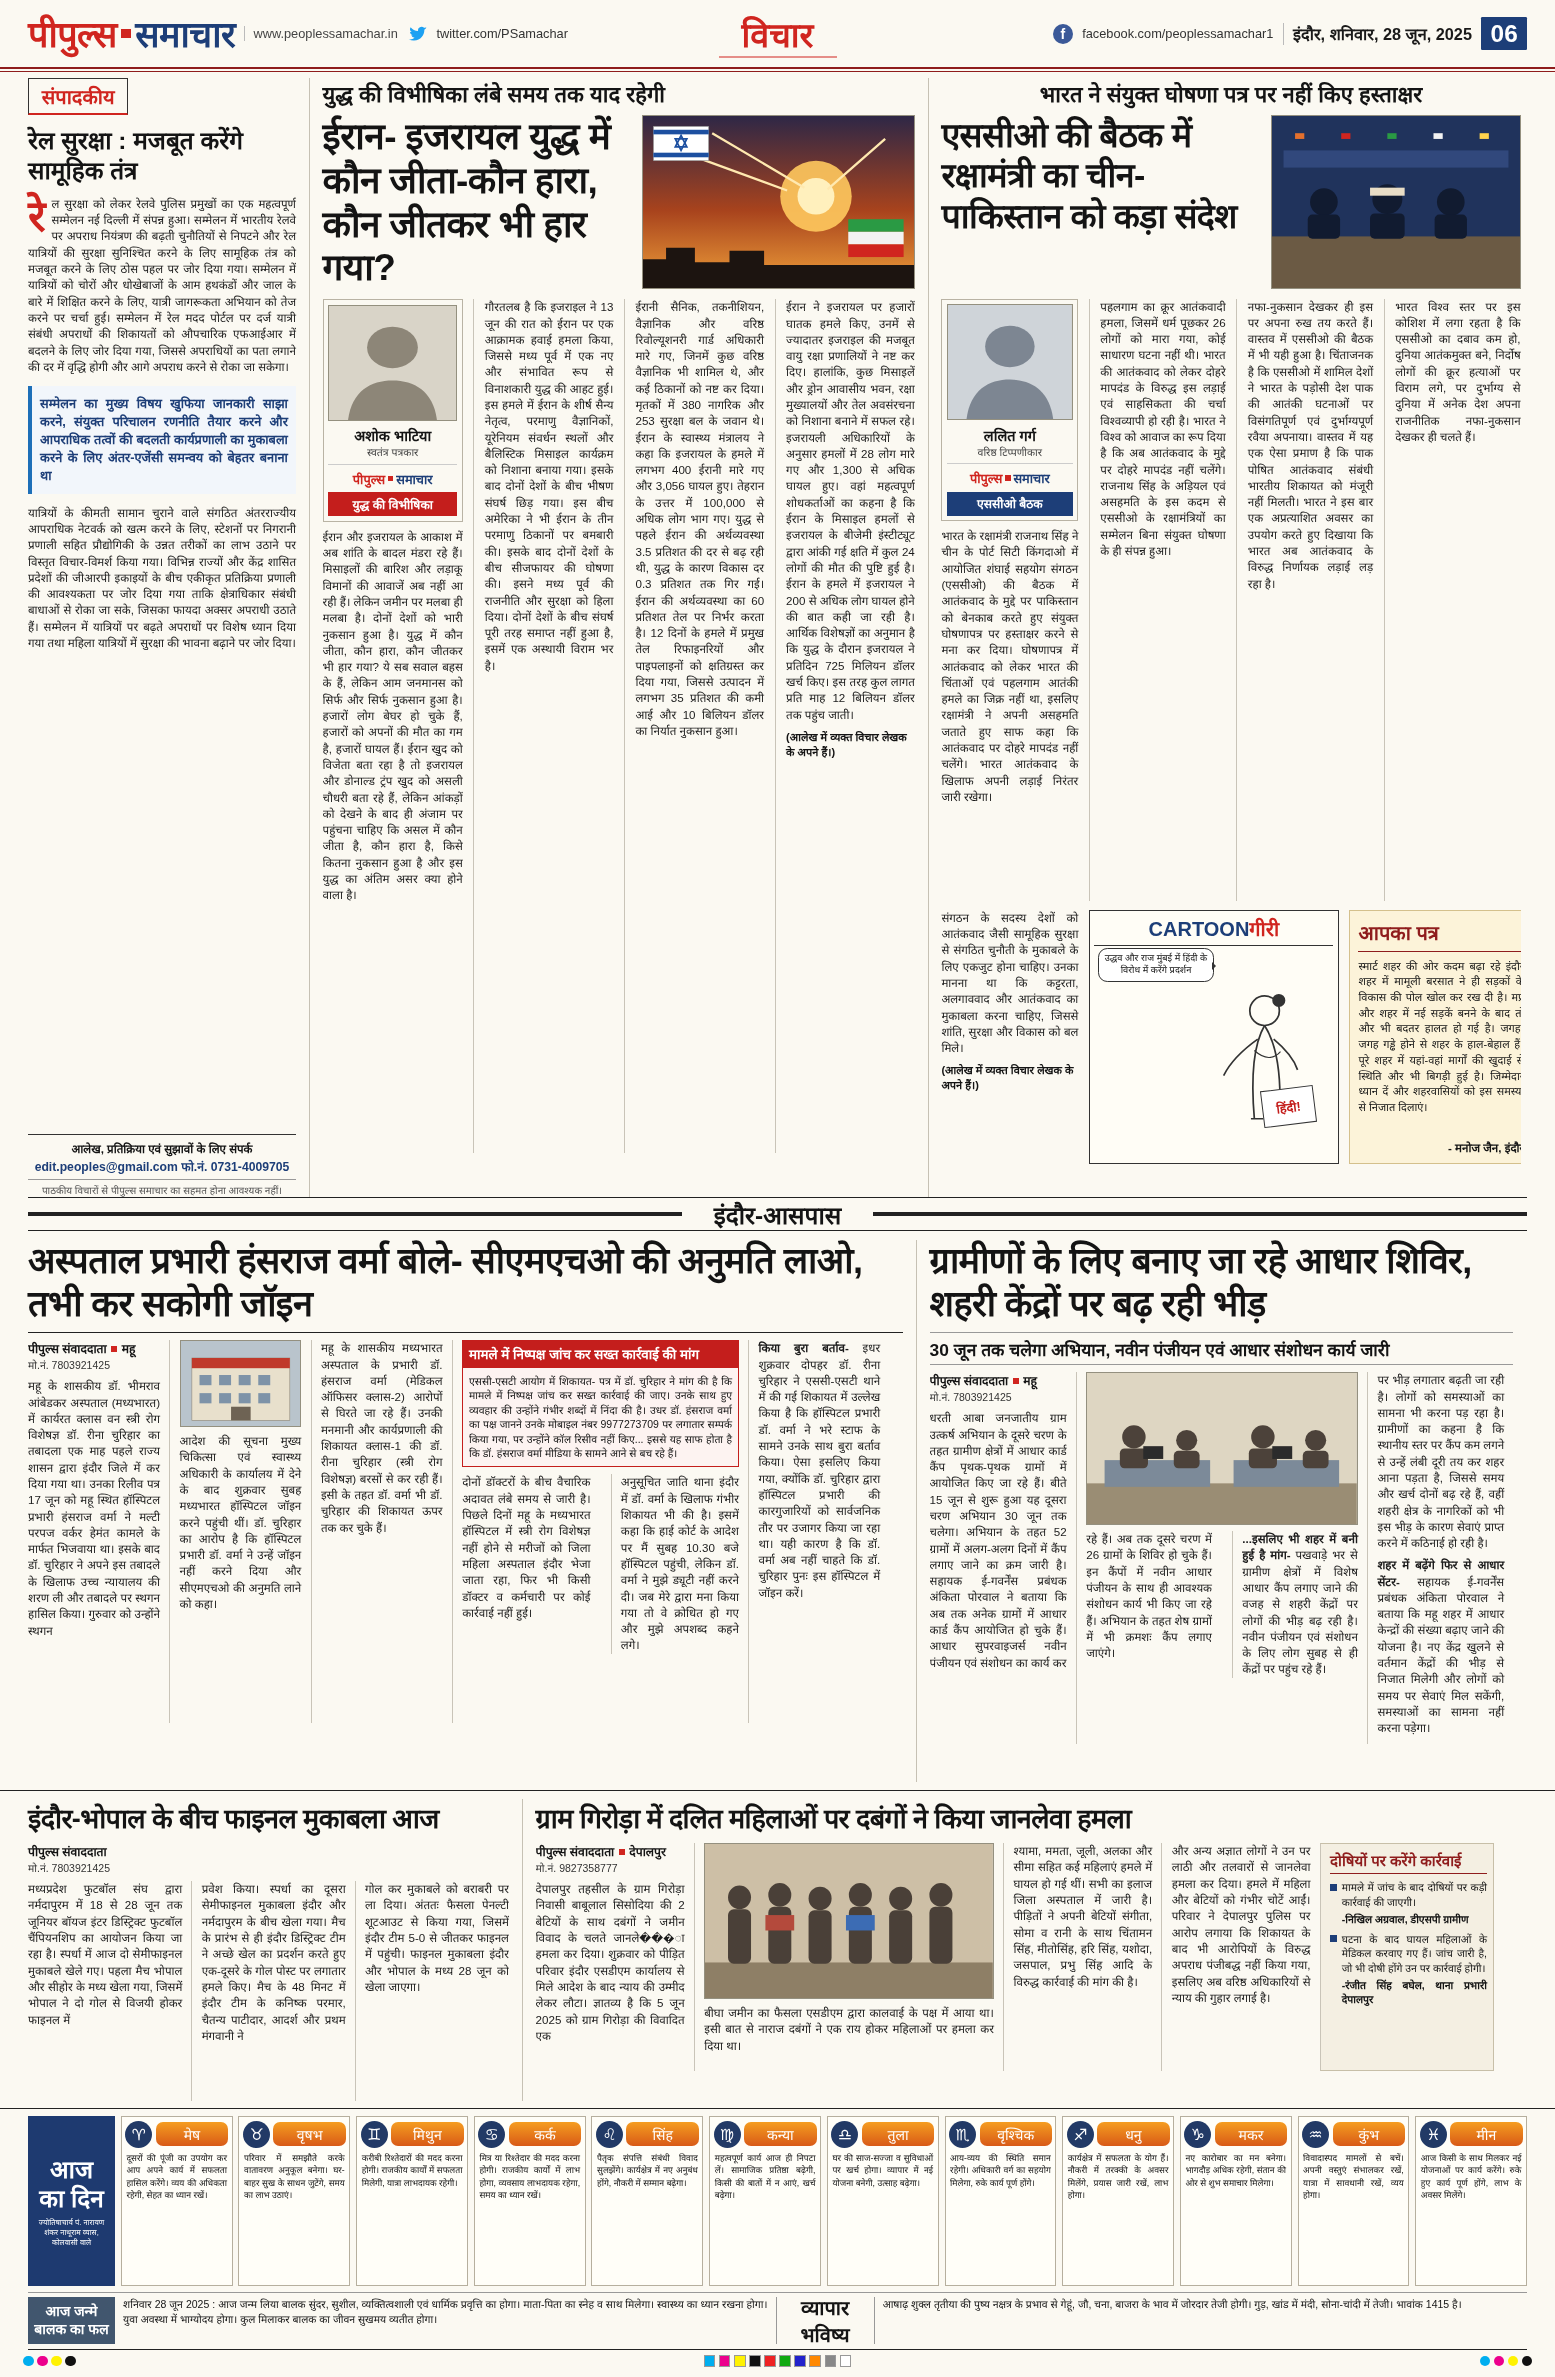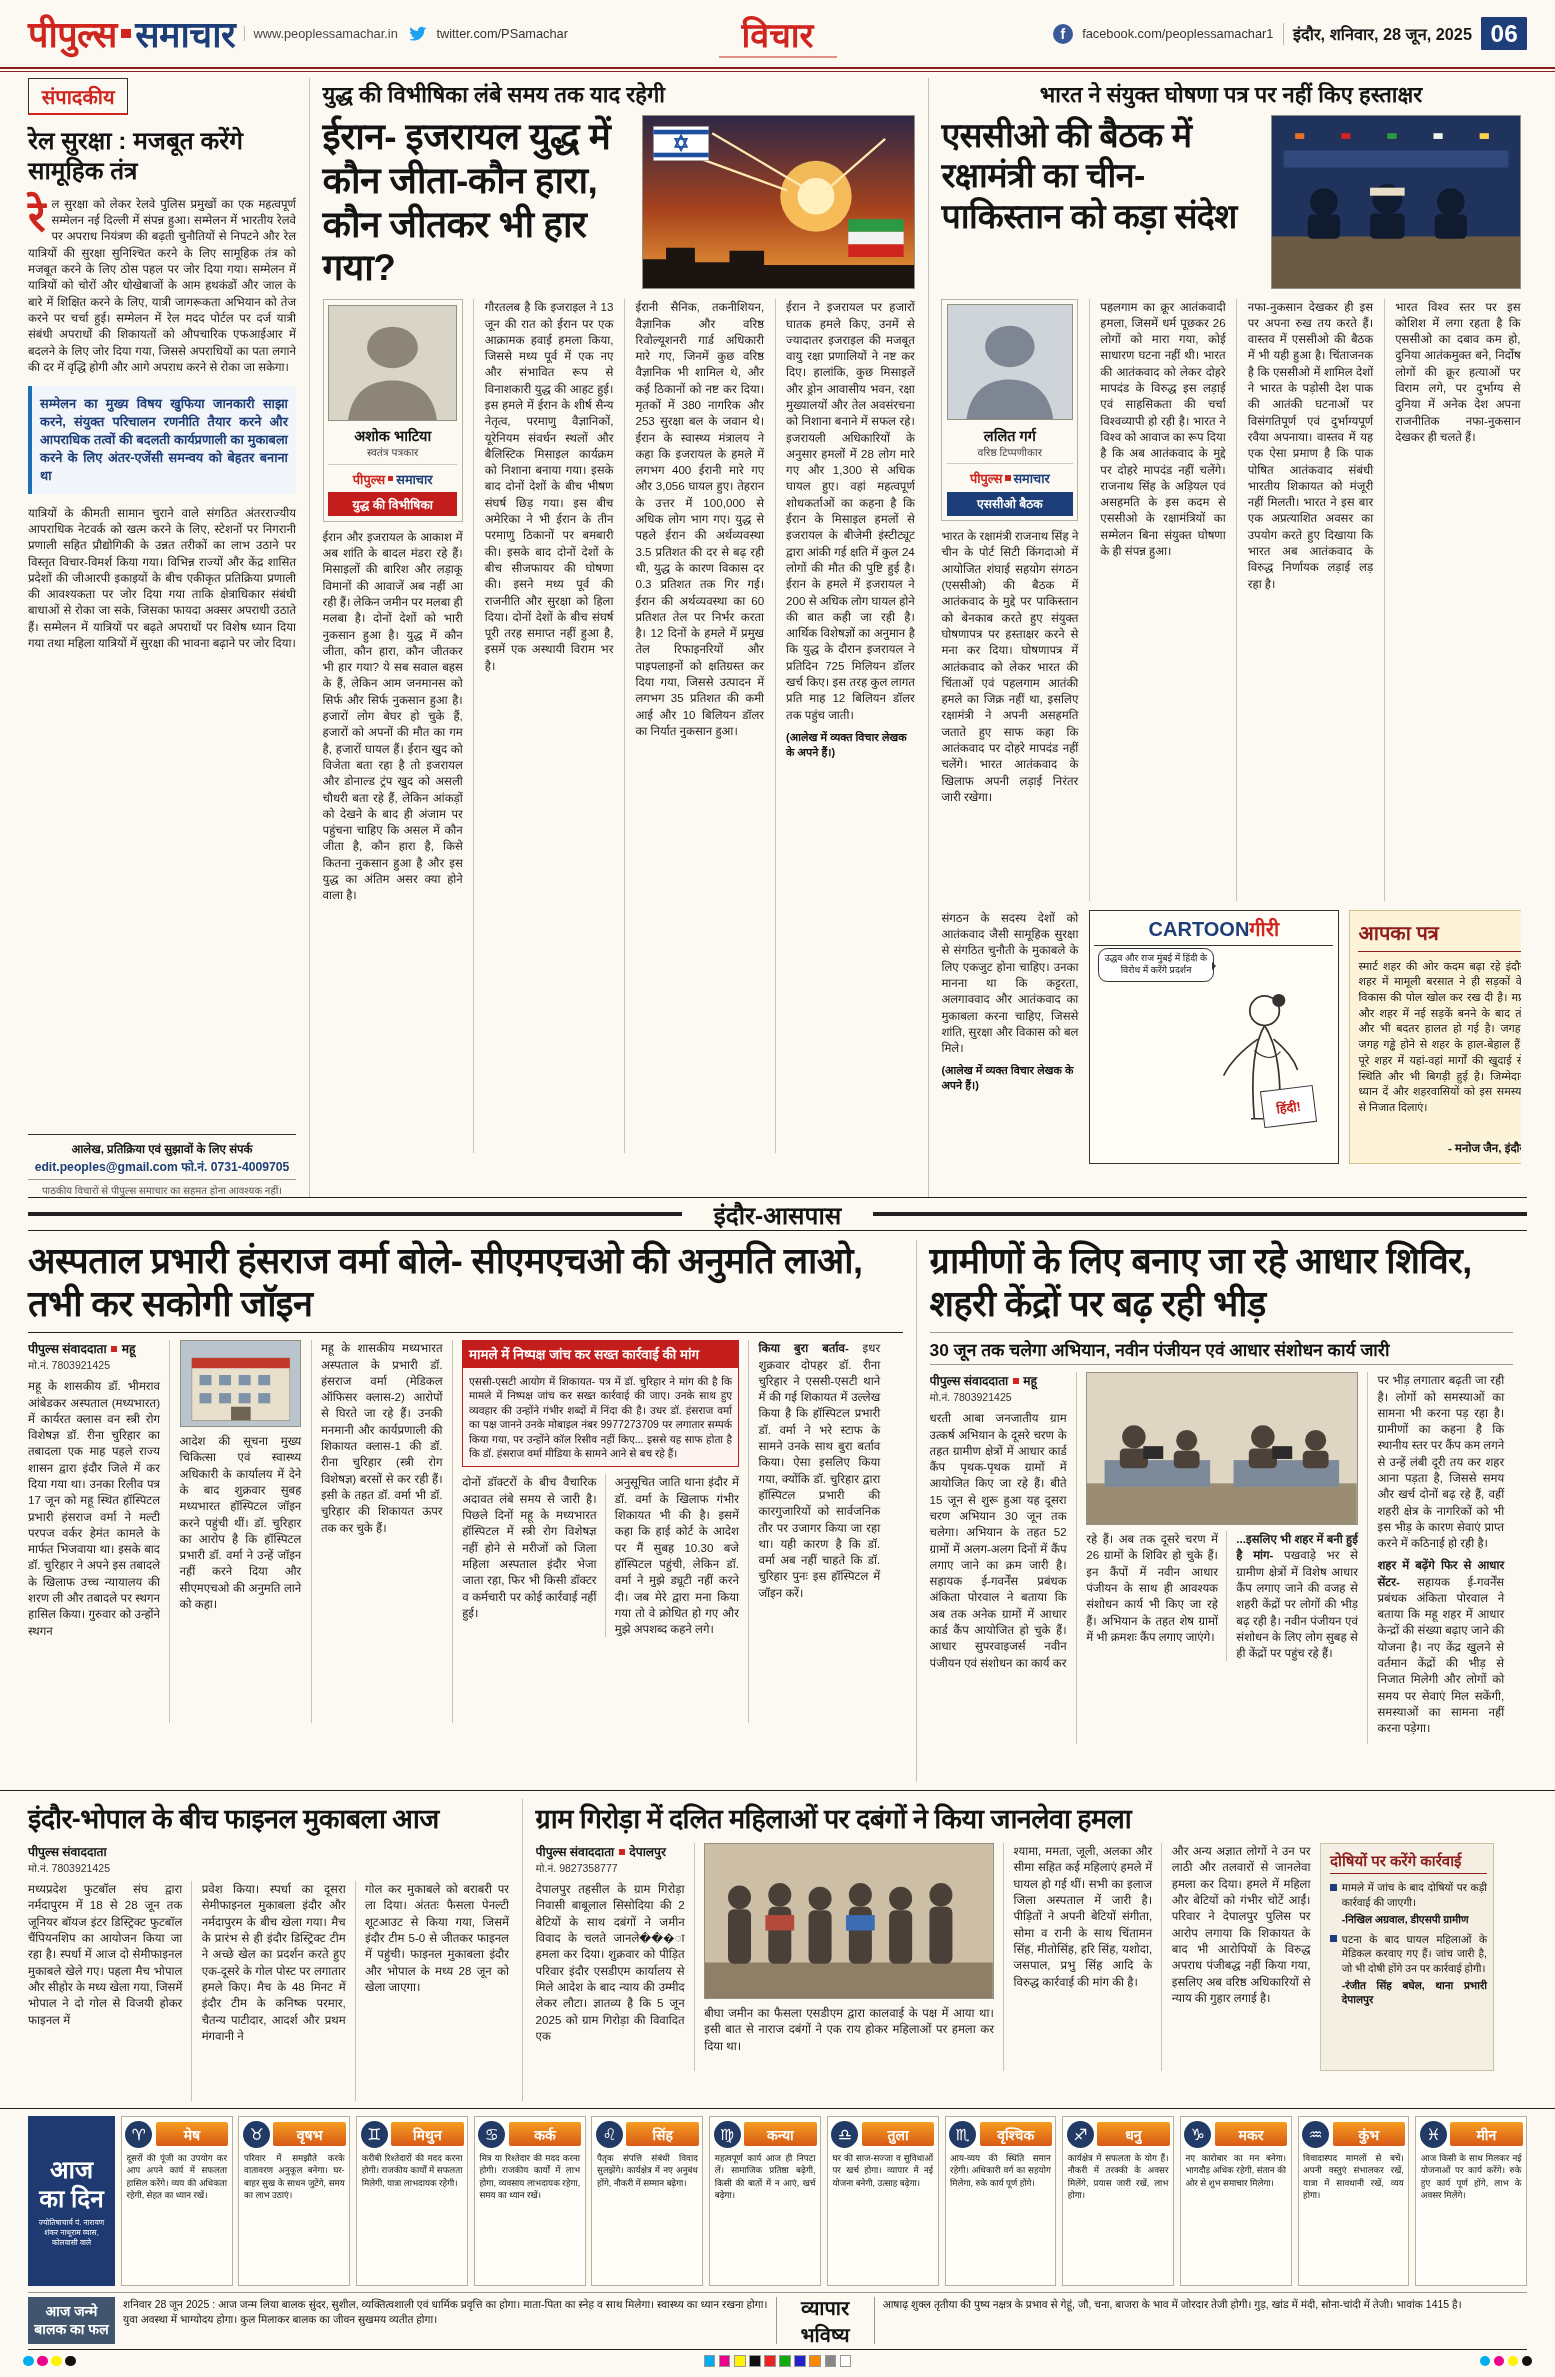--- a/index.html
+++ b/index.html
@@ -103,21 +103,21 @@
   .subhead{font-size:17.4px;font-weight:bold;border-top:0.6px solid #999;border-bottom:0.6px solid #999;
            padding:3.5px 0;margin-bottom:7px}
   .byline{font-size:12.2px;font-weight:bold;display:flex;align-items:center;gap:4.6px}
   .byline .q{width:5.8px;height:5.8px;background:#d0251f;flex:none}
   .phone{font-size:10.5px;color:#333;margin:1.2px 0 5.8px 0}
   .hosp-row{display:grid;grid-template-columns:132px 132px 132px 287px 132px;column-gap:9.3px;height:383px;overflow:hidden}
   .hosp-row>div+div{border-left:0.6px solid #c9c4b8;padding-left:9.3px}
   .redbox{border:1.2px solid #c41e1c;margin-bottom:7px}
   .redbox .rb-t{background:#c41e1c;color:#fff;font-weight:bold;font-size:13.4px;padding:4.6px 5.8px;line-height:1.3}
   .redbox .rb-b{font-size:10.5px;line-height:14.5px;padding:5.8px;text-align:justify;background:#fdf3f1}
-  .twin{display:grid;grid-template-columns:1fr 1fr;column-gap:8px}
+  .twin{display:grid;grid-template-columns:1fr 1fr;column-gap:20px}
   .twin>div+div{border-left:0.6px solid #c9c4b8;padding-left:9.3px}
   .lead{font-weight:bold}
   .aad-row{display:grid;grid-template-columns:137px 282px 137px;column-gap:9.3px;height:372px;overflow:hidden}
   .aad-row>div+div{border-left:0.6px solid #c9c4b8;padding-left:9.3px}
 
   
   .lower{display:grid;grid-template-columns:481px 991px;column-gap:12.8px;height:311px;
          padding:8.1px 28px 0 28px;overflow:hidden;border-top:1.2px solid #222;margin-top:8.1px}
   .lower>section+section{border-left:0.6px solid #c6c1b4;padding-left:12.8px}
   .h-low{font-size:27px;font-weight:bold;letter-spacing:-0.6px;margin-bottom:7px}
@@ -133,22 +133,22 @@
 
   
   .astro{display:flex;gap:5.8px;padding:7px 28px 0 28px;height:178px;border-top:1.2px solid #222;margin-top:7px}
   .astro-title{width:87px;background:#1e3a70;color:#fff;font-weight:bold;font-size:24.4px;line-height:1.2;
                text-align:center;display:flex;flex-direction:column;justify-content:center;white-space:pre-line;flex:none}
   .astro-title small{font-size:7.5px;font-weight:normal;line-height:10px;padding:4.6px 3.5px 0 3.5px;white-space:normal}
   .sign{flex:1;border:0.6px solid #b6af9e;background:#fffef8;overflow:hidden}
   .sign-head{display:flex;align-items:center;gap:3.5px;padding:3.5px}
   .sign-icon{width:27px;height:27px;border-radius:50%;background:#223a66;color:#fff;font-size:15.7px;
              display:flex;align-items:center;justify-content:center;flex:none;font-family:"DejaVu Sans",sans-serif}
-  .sign-name{flex:1;background:linear-gradient(#f59d20,#d85a17);color:#fff;font-weight:bold;font-size:14px;
-             text-align:center;border-radius:2px;padding:2.3px 1.2px}
+  .sign-name{flex:1;background:linear-gradient(#f59d20,#d85a17);color:#fff;font-weight:normal;font-size:14px;
+             text-align:center;border-radius:7px;padding:2.3px 1.2px}
   .sign-text{font-size:8.7px;line-height:12.2px;padding:1.2px 4.6px 3.5px 4.6px;text-align:justify}
   .strip{display:flex;gap:8.1px;align-items:stretch;margin:5.8px 28px 0 28px;height:58px;
          border-top:0.6px solid #999;border-bottom:1.2px solid #222;padding:4.6px 0}
   .strip-lbl{width:87px;background:#41566e;color:#fff;font-weight:bold;font-size:14px;line-height:1.25;
              text-align:center;display:flex;align-items:center;justify-content:center;white-space:pre-line;flex:none}
   .strip-txt{font-size:10.5px;line-height:14.5px;text-align:justify;flex:1;overflow:hidden}
   .trade-lbl{width:99px;font-size:20px;font-weight:bold;display:flex;align-items:center;justify-content:center;
              text-align:center;border-left:1.2px solid #999;border-right:1.2px solid #999;flex:none;padding:0 4.6px}
 
   

